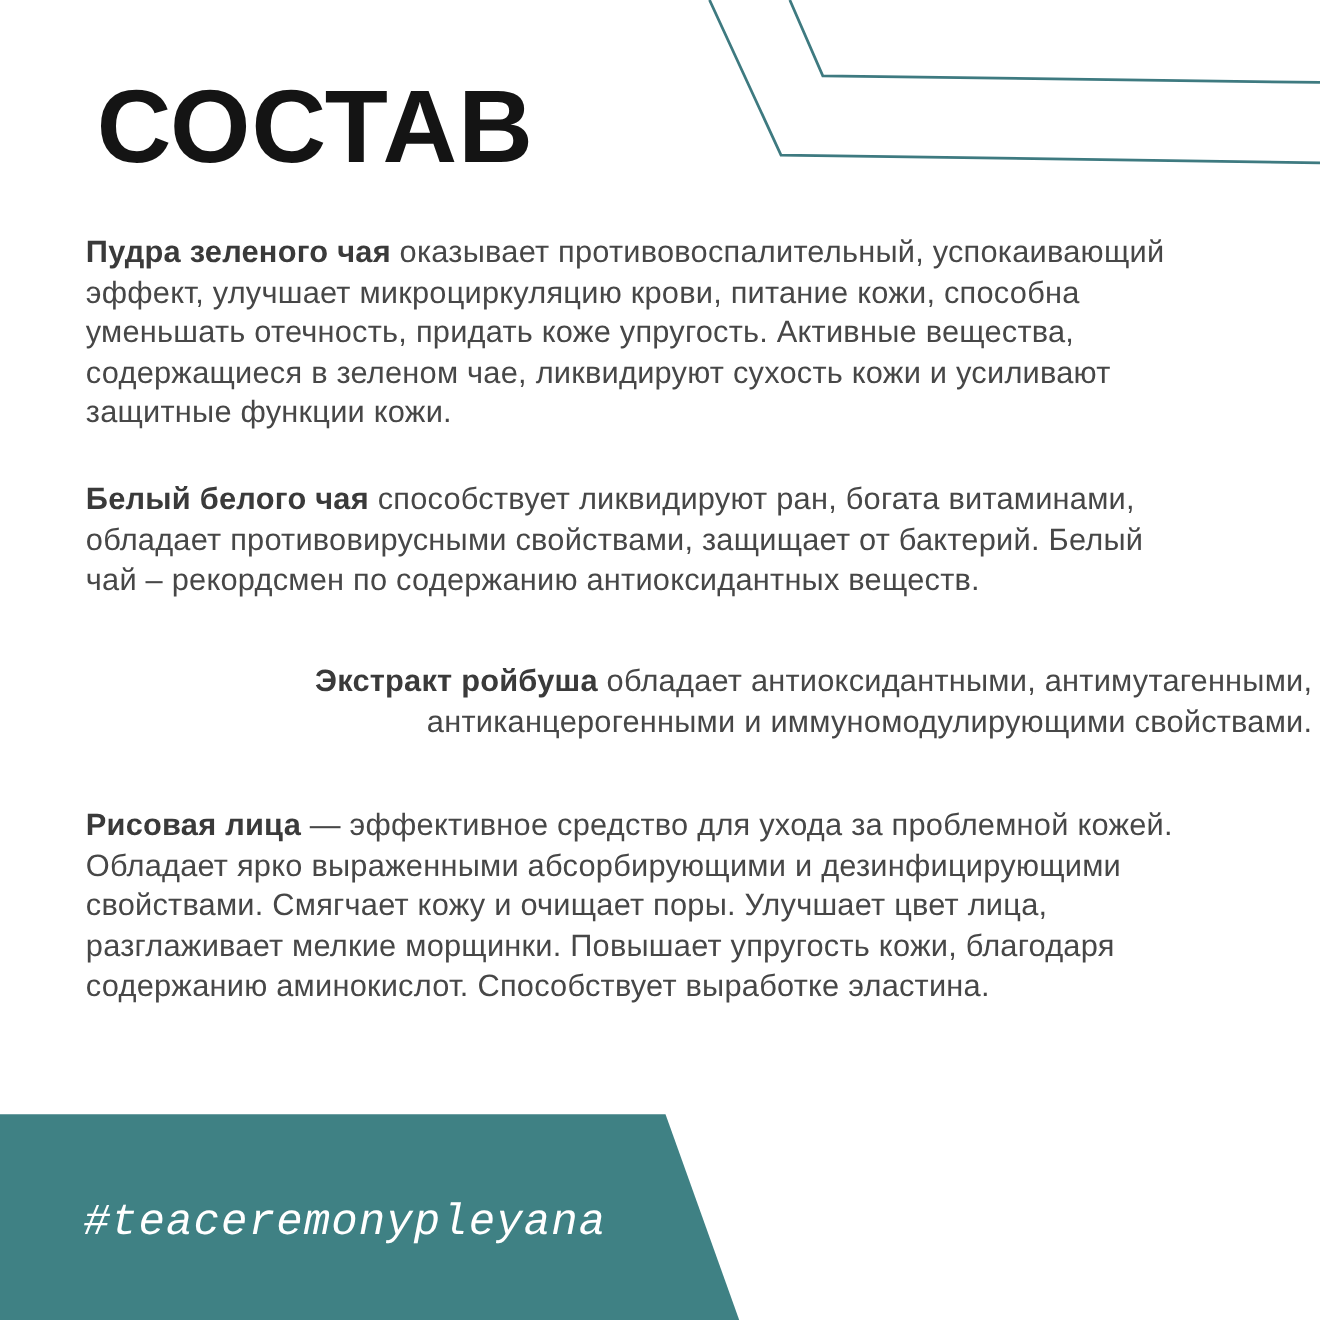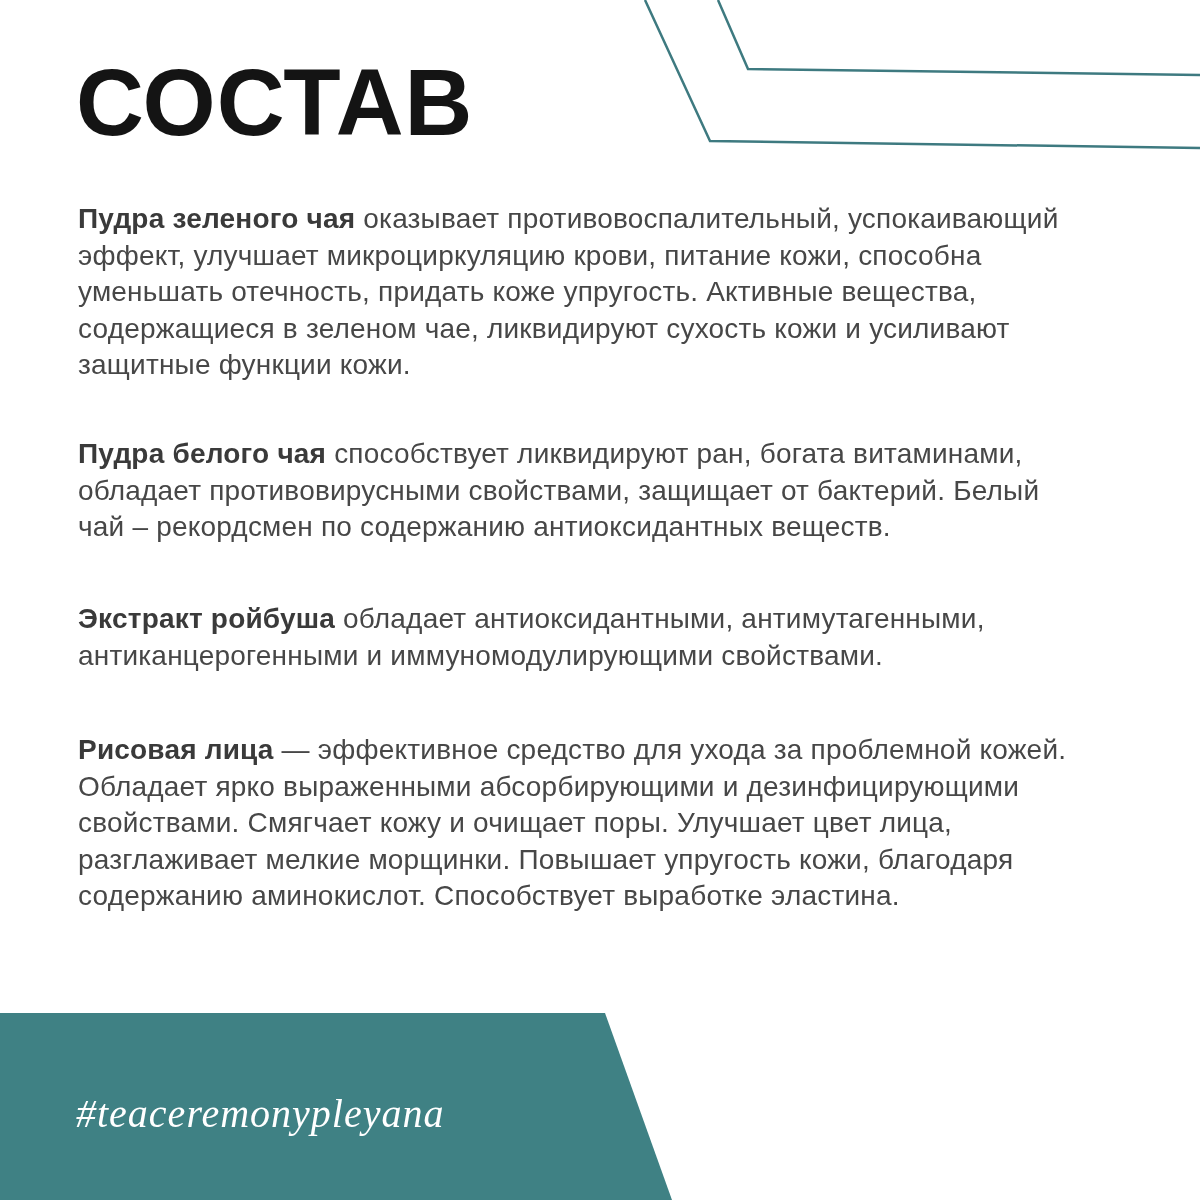--- a/index.html
+++ b/index.html
@@ -20,21 +20,21 @@
     top: 0;
     left: 0;
     width: 1200px;
     height: 170px;
     display: block;
   }
   .title {
     position: absolute;
     left: 76px;
     top: 56px;
-    margin: 0;
+    margin: 12px;
     font-family: "Liberation Sans", sans-serif;
     font-size: 94px;
     font-weight: 700;
     letter-spacing: 1px;
     line-height: 1;
     color: #141414;
   }
   .para {
     position: absolute;
     left: 78px;
@@ -43,37 +43,37 @@
     font-size: 28px;
     line-height: 36.6px;
     color: #474747;
     white-space: pre-line;
     letter-spacing: 0.2px;
   }
   .para strong {
     font-weight: 700;
     color: #3a3a3a;
   }
-  .para-1 { top: 201px; }
+  .para-1 { top: 211px; }
   .para-2 { top: 436px; }
-  .para-3 { top: 601px; }
+  .para-3 { top: 601px; text-align: right; }
   .para-4 { top: 732px; }
   .footer-svg {
     position: absolute;
     left: 0;
     bottom: 0;
     width: 1200px;
     height: 190px;
     display: block;
   }
   .hashtag {
     position: absolute;
     left: 76px;
     top: 1090px;
-    font-family: Liberation Serif, serif;
+    font-family: Liberation Mono, monospace;
     font-style: italic;
     font-size: 40px;
     letter-spacing: 1px;
     color: #ffffff;
   }
 </style>
 </head>
 <body>
 
 <div class="page">
@@ -85,21 +85,21 @@
 
   <h1 class="title">СОСТАВ</h1>
 
   <div>
     <p class="para para-1"><strong>Пудра зеленого чая</strong><span> оказывает противовоспалительный, успокаивающий
 эффект, улучшает микроциркуляцию крови, питание кожи, способна
 уменьшать отечность, придать коже упругость. Активные вещества,
 содержащиеся в зеленом чае, ликвидируют сухость кожи и усиливают
 защитные функции кожи.</span></p>
 
-    <p class="para para-2"><strong>Пудра белого чая</strong><span> способствует ликвидируют ран, богата витаминами,
+    <p class="para para-2"><strong>Белый белого чая</strong><span> способствует ликвидируют ран, богата витаминами,
 обладает противовирусными свойствами, защищает от бактерий. Белый
 чай – рекордсмен по содержанию антиоксидантных веществ.</span></p>
 
     <p class="para para-3"><strong>Экстракт ройбуша</strong><span> обладает антиоксидантными, антимутагенными,
 антиканцерогенными и иммуномодулирующими свойствами.</span></p>
 
     <p class="para para-4"><strong>Рисовая лица</strong><span> — эффективное средство для ухода за проблемной кожей.
 Обладает ярко выраженными абсорбирующими и дезинфицирующими
 свойствами. Смягчает кожу и очищает поры. Улучшает цвет лица,
 разглаживает мелкие морщинки. Повышает упругость кожи, благодаря

